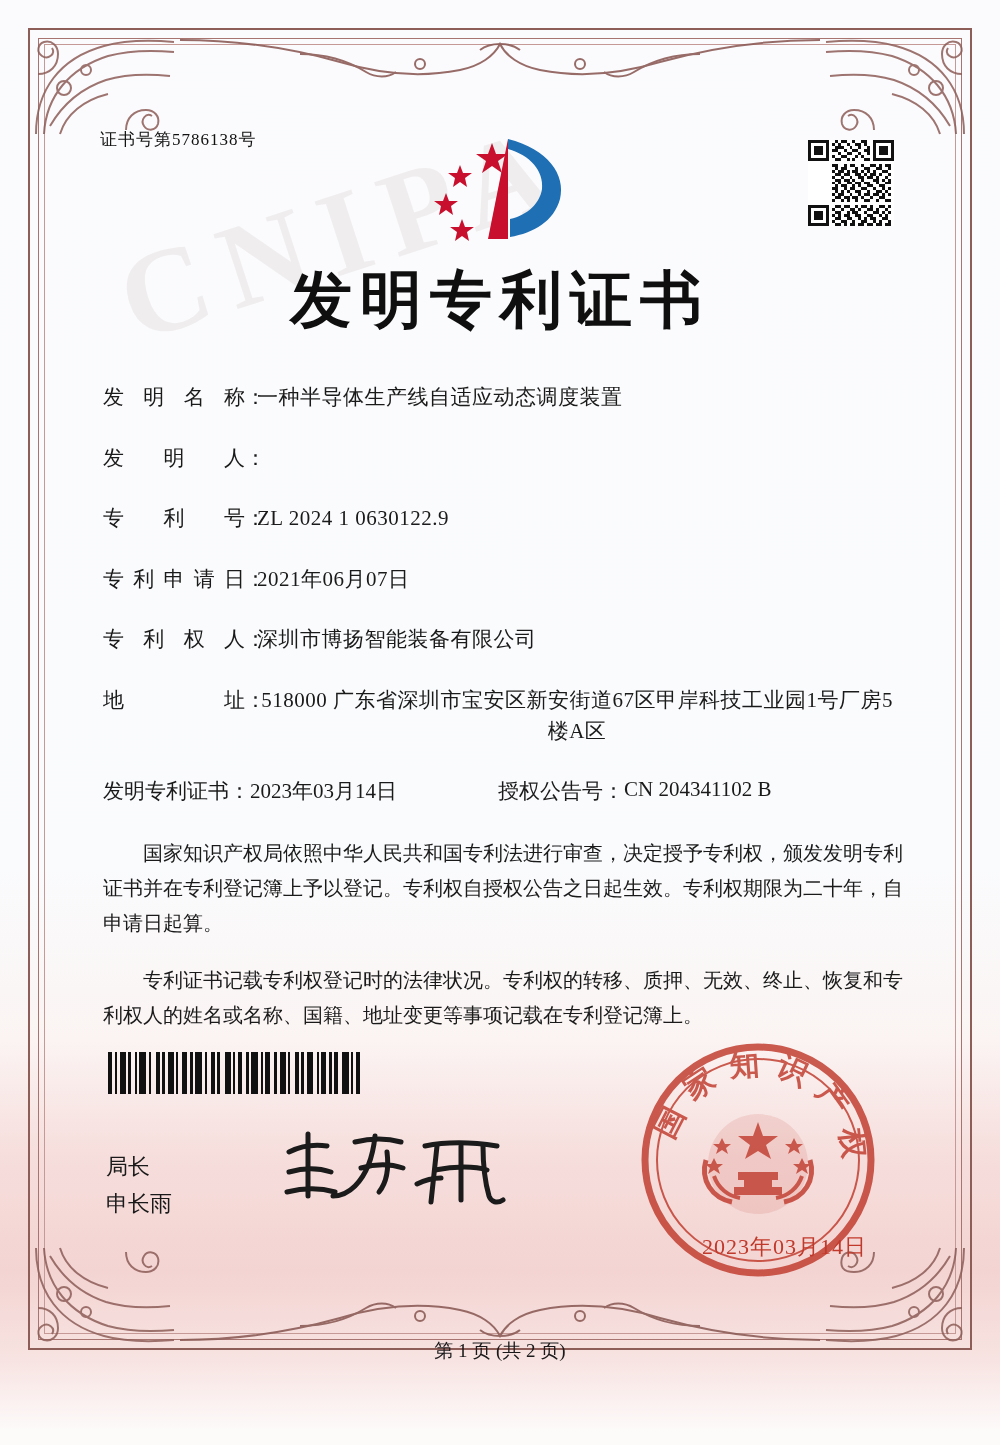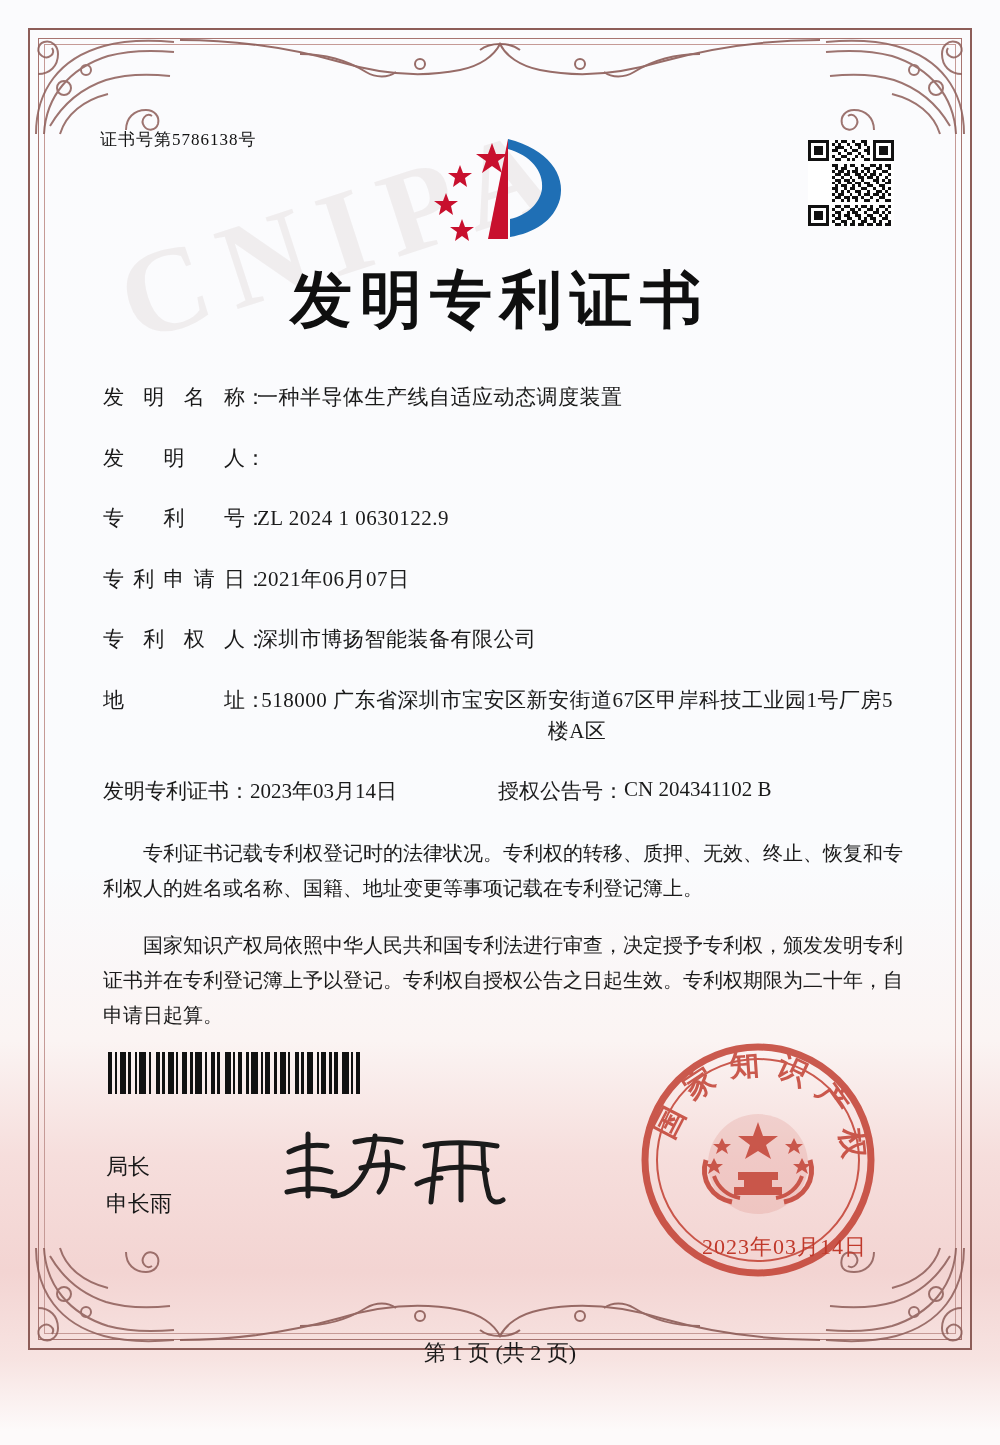--- a/index.html
+++ b/index.html
@@ -263,21 +263,21 @@
     letter-spacing: 1px;
     font-family: "Liberation Serif", serif;
   }
 
   
   .page-num {
     position: absolute;
     left: 0; right: 0;
     top: 1338px;
     text-align: center;
-    font-size: 22px;
+    font-size: 19px;
   }
   .footer-note {
     position: absolute;
     left: 0; right: 0;
     top: 1392px;
     text-align: center;
     font-size: 22px;
     letter-spacing: 2px;
   }
 </style>
@@ -462,22 +462,22 @@
       <div class="right-part">
         <span class="lbl2">授权公告号</span>
         <span>：</span>
         <span>CN 204341102 B</span>
       </div>
     </div>
 
   </div>
 
   <div class="paragraphs">
+    <p>国家知识产权局依照中华人民共和国专利法进行审查，决定授予专利权，颁发发明专利证书并在专利登记簿上予以登记。专利权自授权公告之日起生效。专利权期限为二十年，自申请日起算。</p>
     <p>专利证书记载专利权登记时的法律状况。专利权的转移、质押、无效、终止、恢复和专利权人的姓名或名称、国籍、地址变更等事项记载在专利登记簿上。</p>
-    <p>国家知识产权局依照中华人民共和国专利法进行审查，决定授予专利权，颁发发明专利证书并在专利登记簿上予以登记。专利权自授权公告之日起生效。专利权期限为二十年，自申请日起算。</p>
   </div>
 
   <div class="barcode">
     <i style="width:4px"></i>
       <i style="width:3px;background:transparent"></i>
     <i style="width:2px"></i>
       <i style="width:3px;background:transparent"></i>
     <i style="width:6px"></i>
       <i style="width:2px;background:transparent"></i>
     <i style="width:3px"></i>

